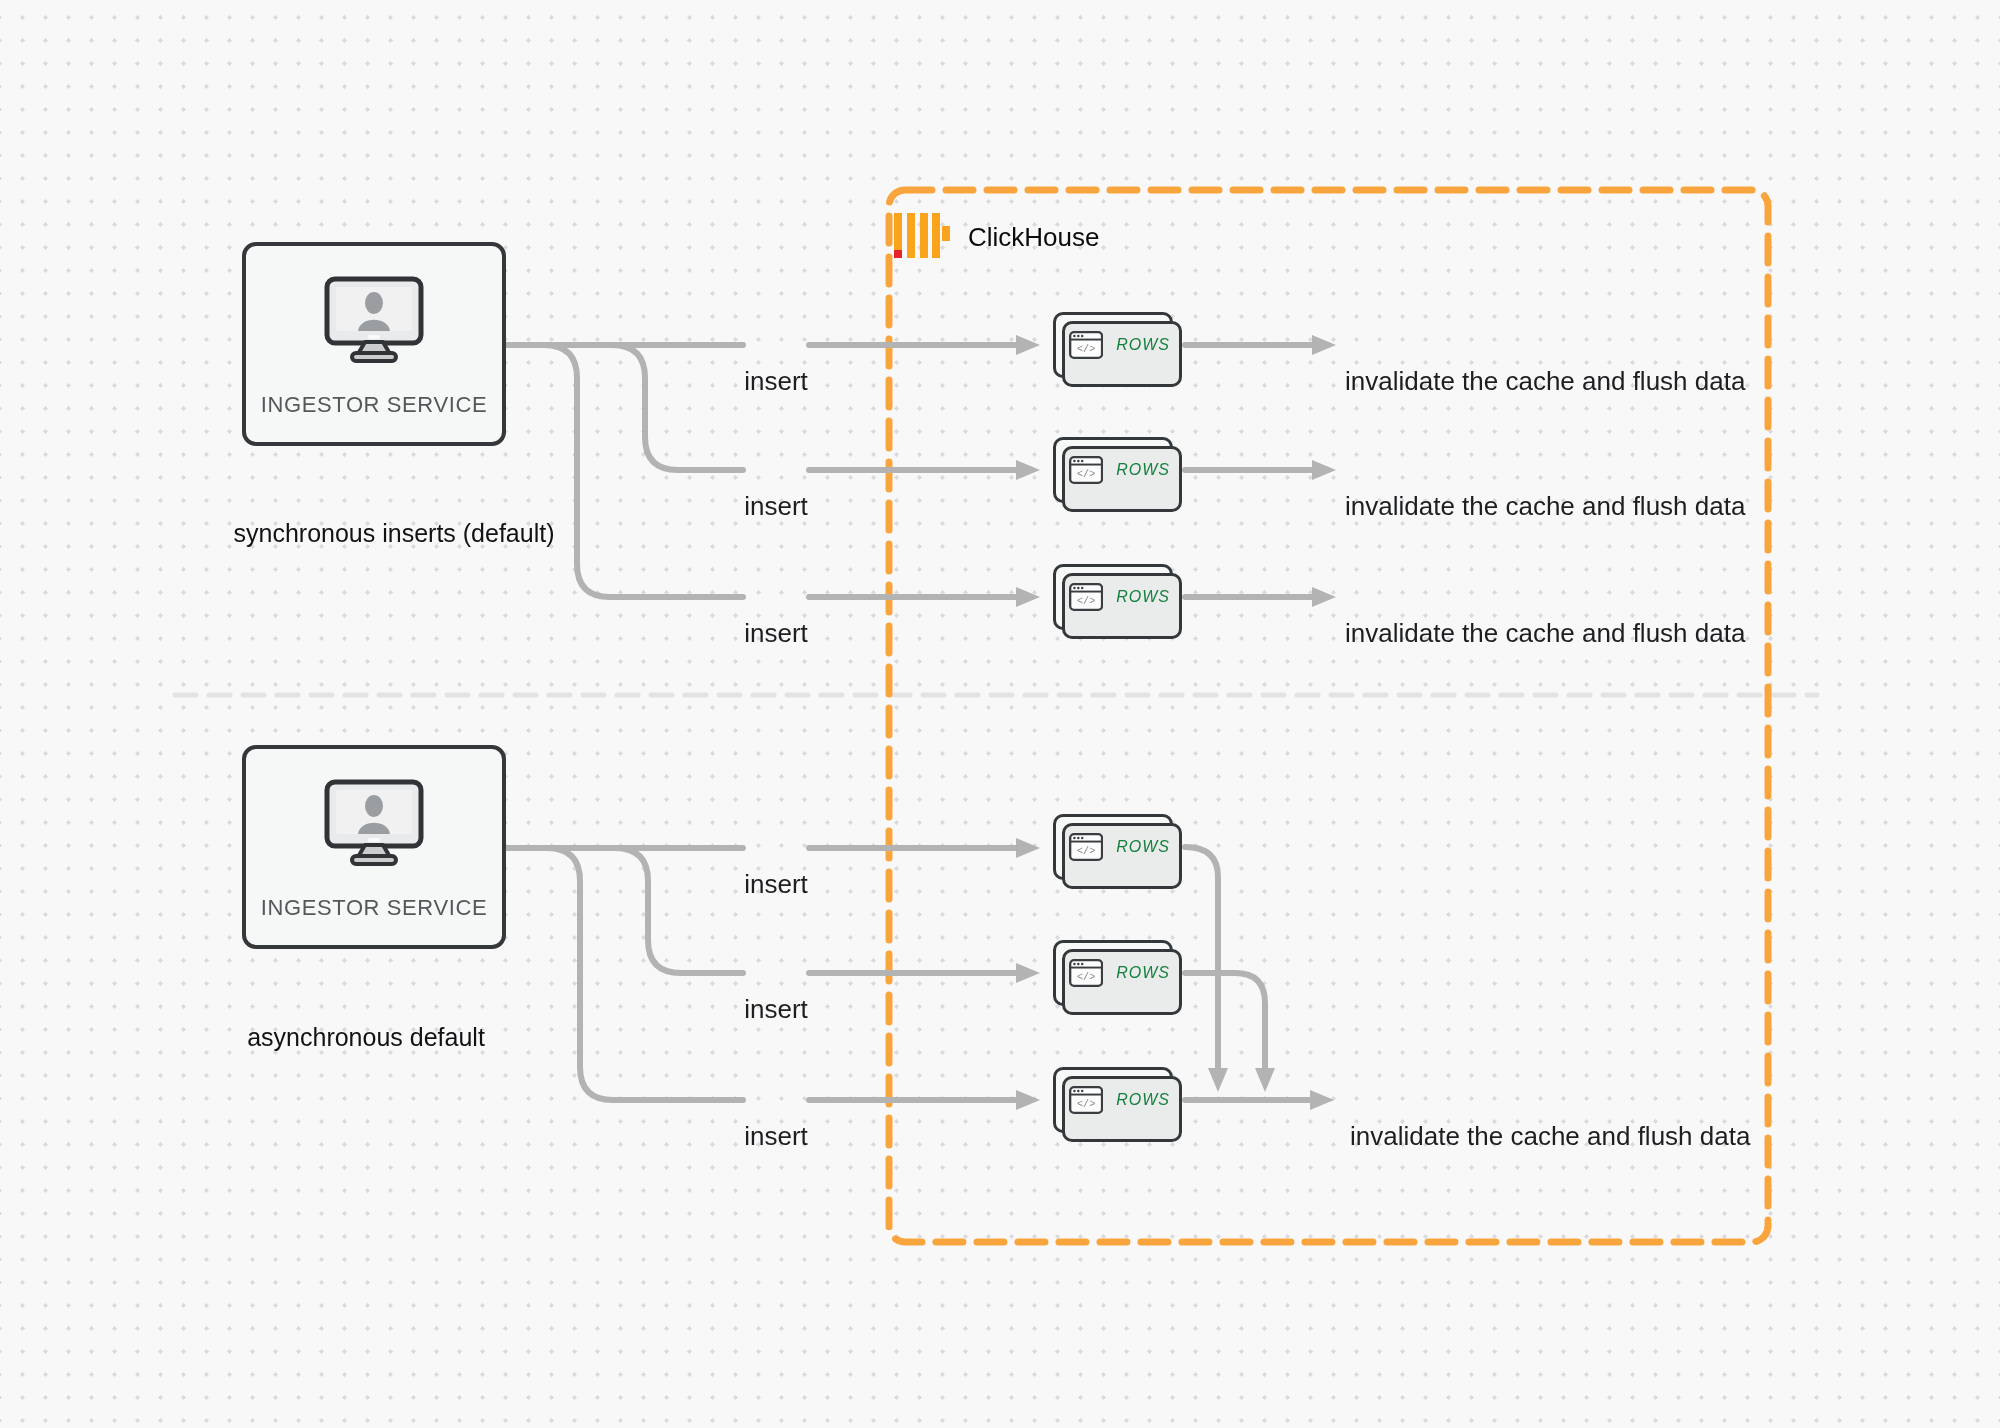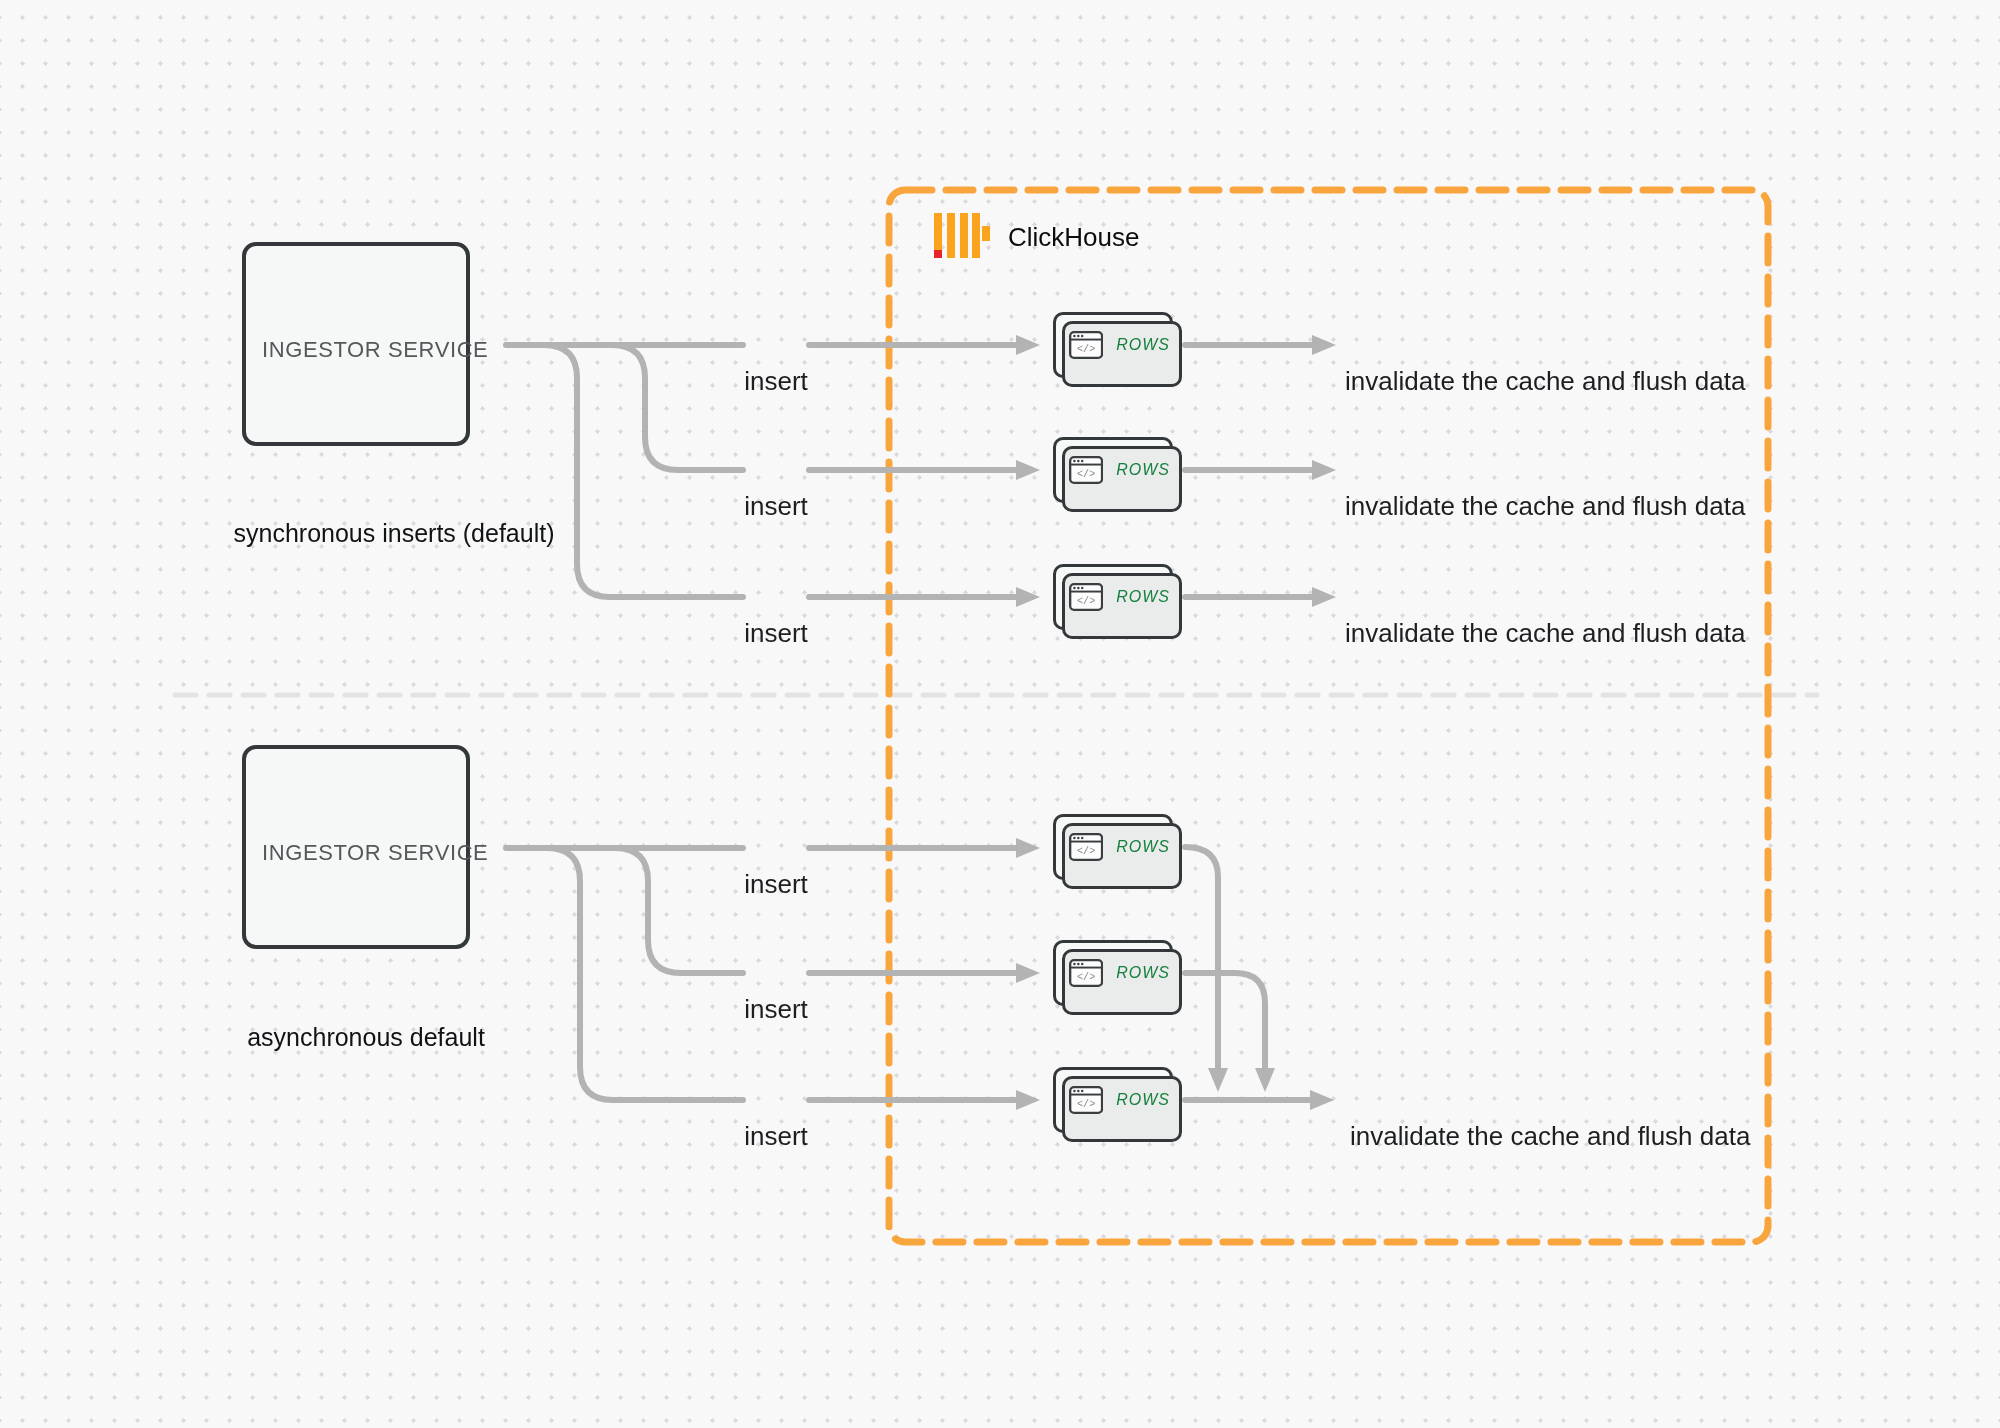--- a/index.html
+++ b/index.html
@@ -21,23 +21,23 @@
     background-image:radial-gradient(circle,var(--dot) 2px,transparent 2.2px);
     background-size:23px 23px;
     background-position:11px 6px;
   }
   .canvas{position:absolute;inset:0;}
   svg.wires{position:absolute;left:0;top:0;z-index:1;}
   .node,.rows-card,.label,.caption,.logo{position:absolute;z-index:2;}
 
   
   .node{
-    width:228px;height:204px;background:#F6F7F7;
+    width:264px;height:204px;background:#F6F7F7;
     border:4px solid var(--box-border);border-radius:14px;
-    display:flex;flex-direction:row;align-items:center;justify-content:flex-start;gap:16px;
+    display:flex;flex-direction:column;align-items:center;justify-content:flex-start;gap:16px;
   }
   .node .monitor{margin-top:30px;}
   .node .node-label{
     margin-top:12px;font-size:22px;color:#54585B;letter-spacing:0.6px;white-space:nowrap;
   }
 
   
   .caption{
     transform:translate(-50%,-50%);font-weight:normal;font-size:25px;color:#101214;white-space:nowrap;
   }
@@ -98,21 +98,21 @@
       <path d="M615,848 Q648,848 648,881 V940 Q648,973 681,973 H743"></path>
       <path d="M809,848 H1016" marker-end="url(#arrow)"></path>
       <path d="M809,973 H1016" marker-end="url(#arrow)"></path>
       <path d="M809,1100 H1016" marker-end="url(#arrow)"></path>
       <path d="M1185,847 Q1218,847 1218,877 V1068" marker-end="url(#arrow)"></path>
       <path d="M1185,973 H1235 Q1265,973 1265,1003 V1068" marker-end="url(#arrow)"></path>
       <path d="M1185,1100 H1310" marker-end="url(#arrow)"></path>
     </g>
   </svg>
 
-  <div class="logo" style="left:934px;top:213px;">
+  <div class="logo" style="left:894px;top:213px;">
     <svg width="58" height="48" viewBox="0 0 58 48">
       <rect x="0" y="0" width="8" height="45" fill="var(--logo-yellow)"></rect>
       <rect x="13" y="0" width="8" height="45" fill="var(--logo-yellow)"></rect>
       <rect x="26" y="0" width="8" height="45" fill="var(--logo-yellow)"></rect>
       <rect x="38" y="0" width="8" height="45" fill="var(--logo-yellow)"></rect>
       <rect x="48" y="13" width="8" height="15" fill="var(--logo-yellow)"></rect>
       <rect x="0" y="37" width="8" height="8" fill="var(--logo-red)"></rect>
     </svg>
     <span class="ch-title">ClickHouse</span>
   </div>

